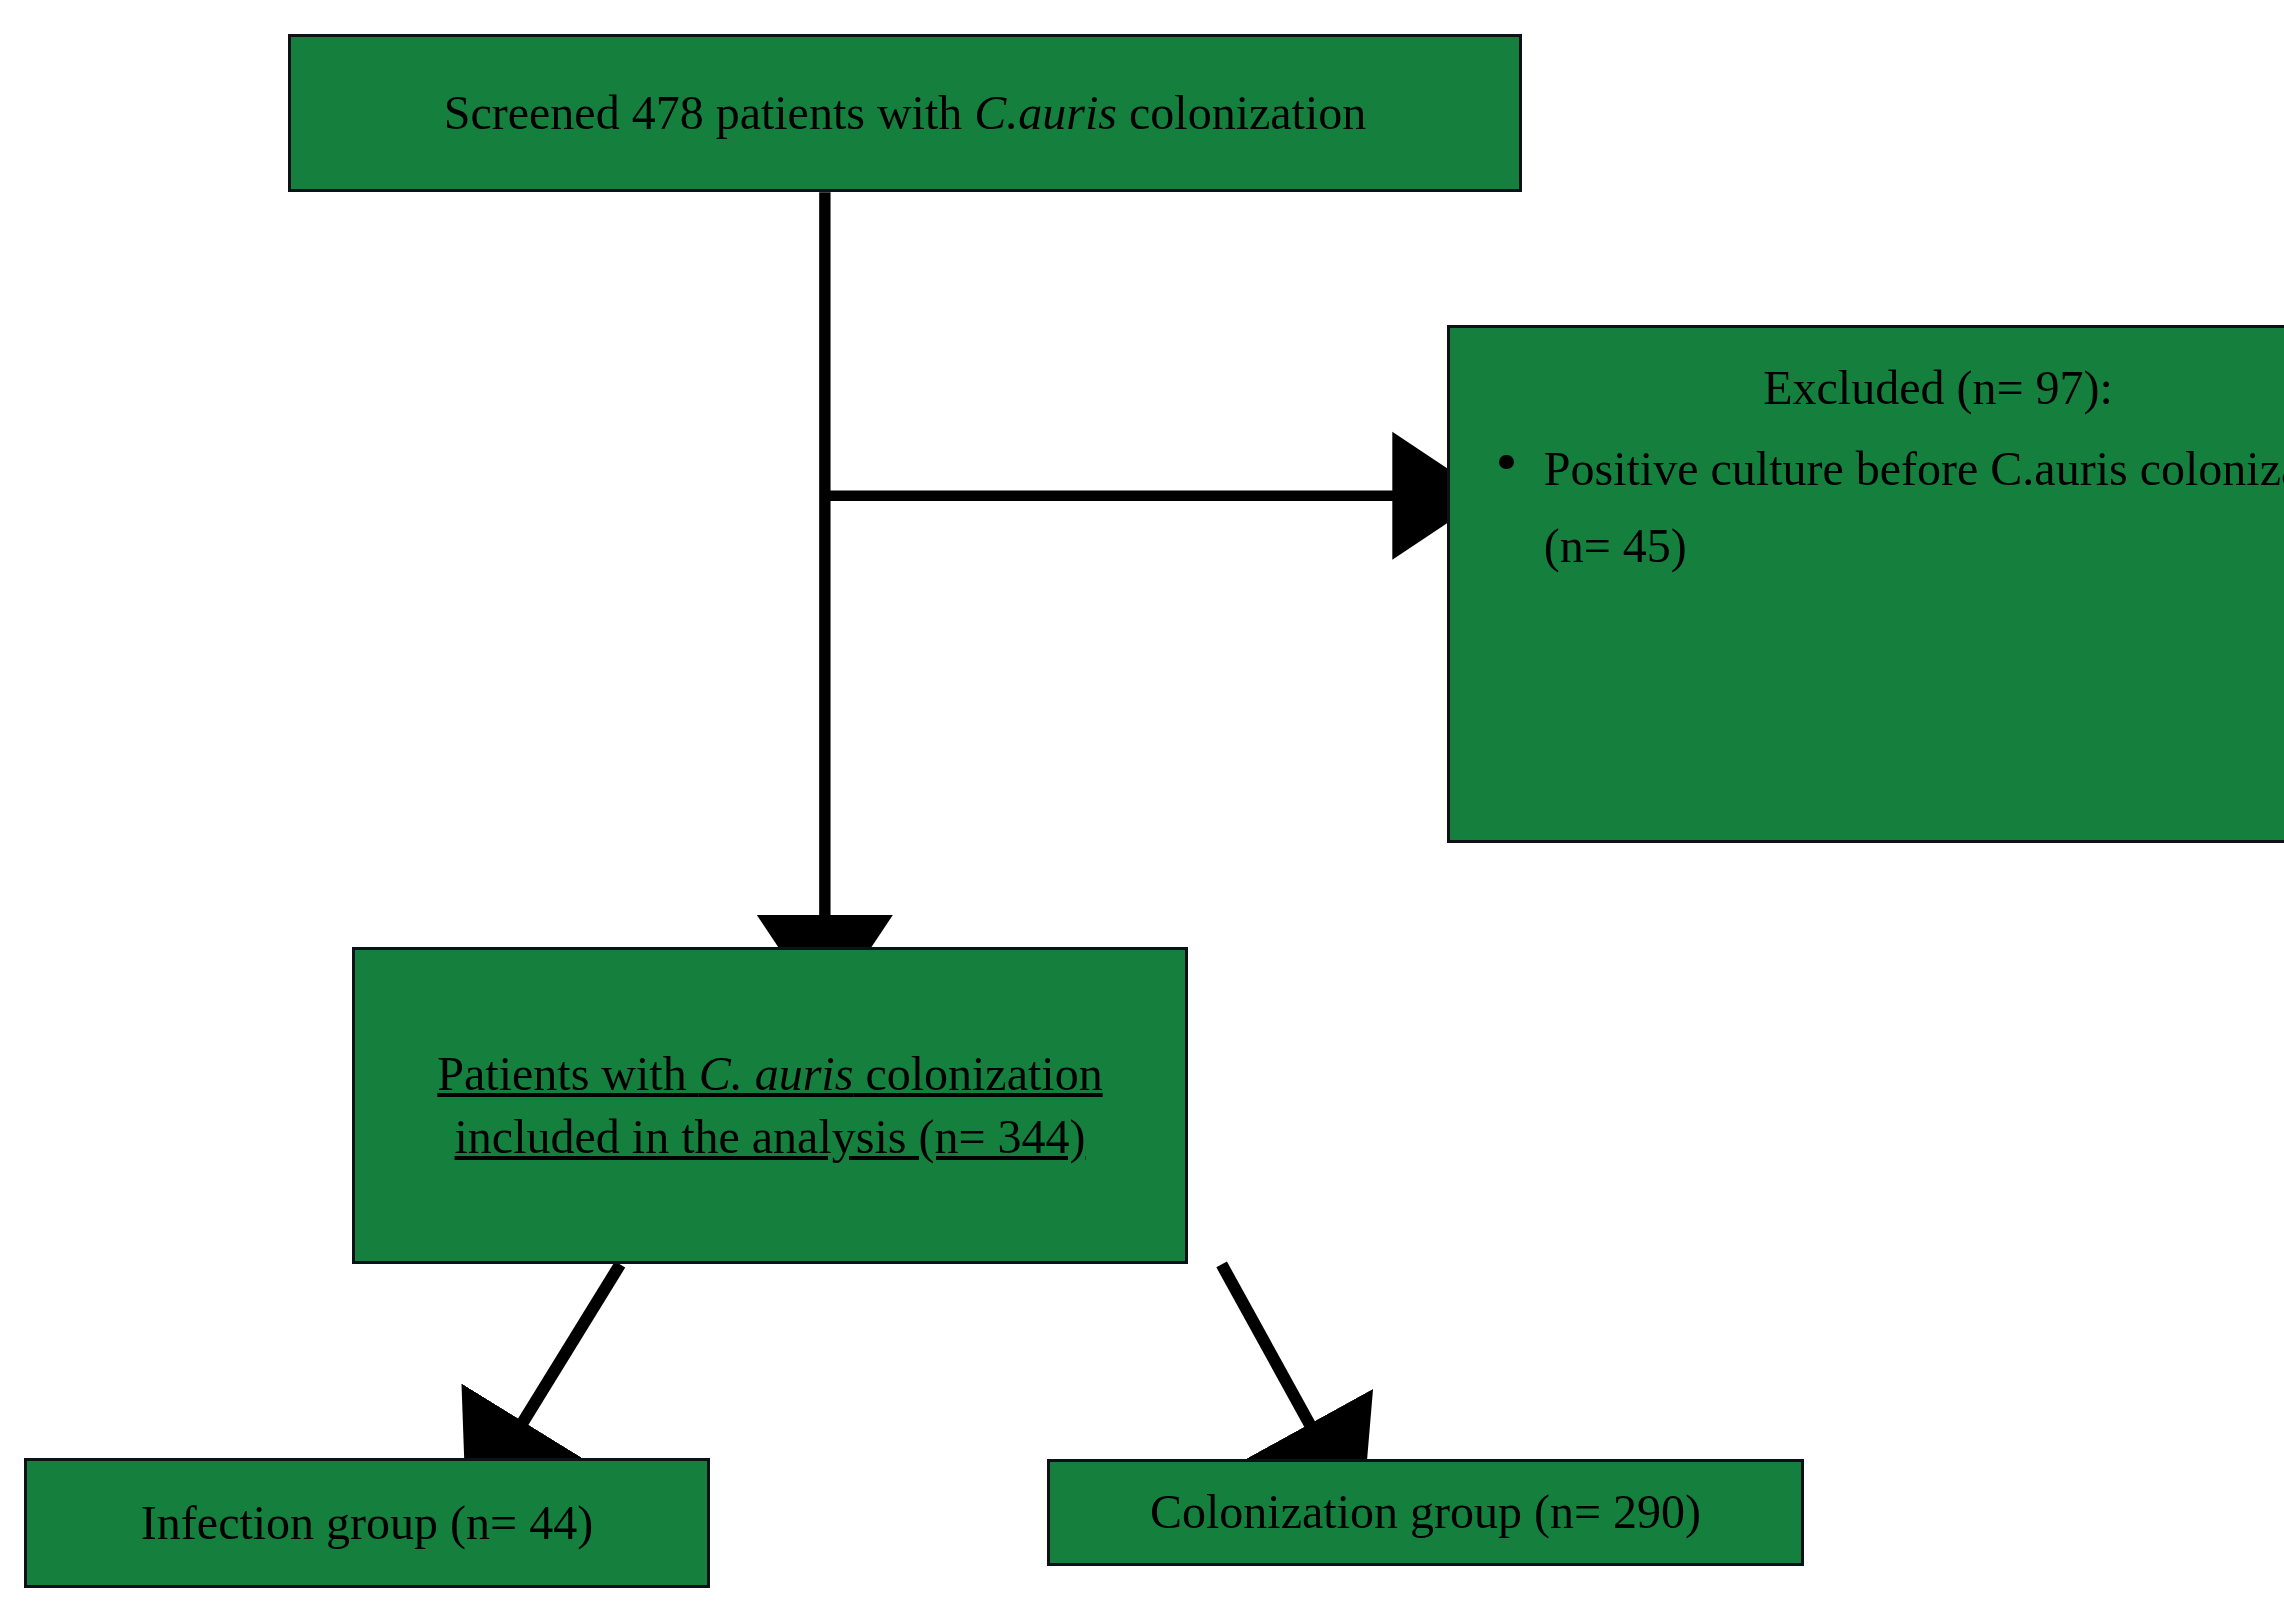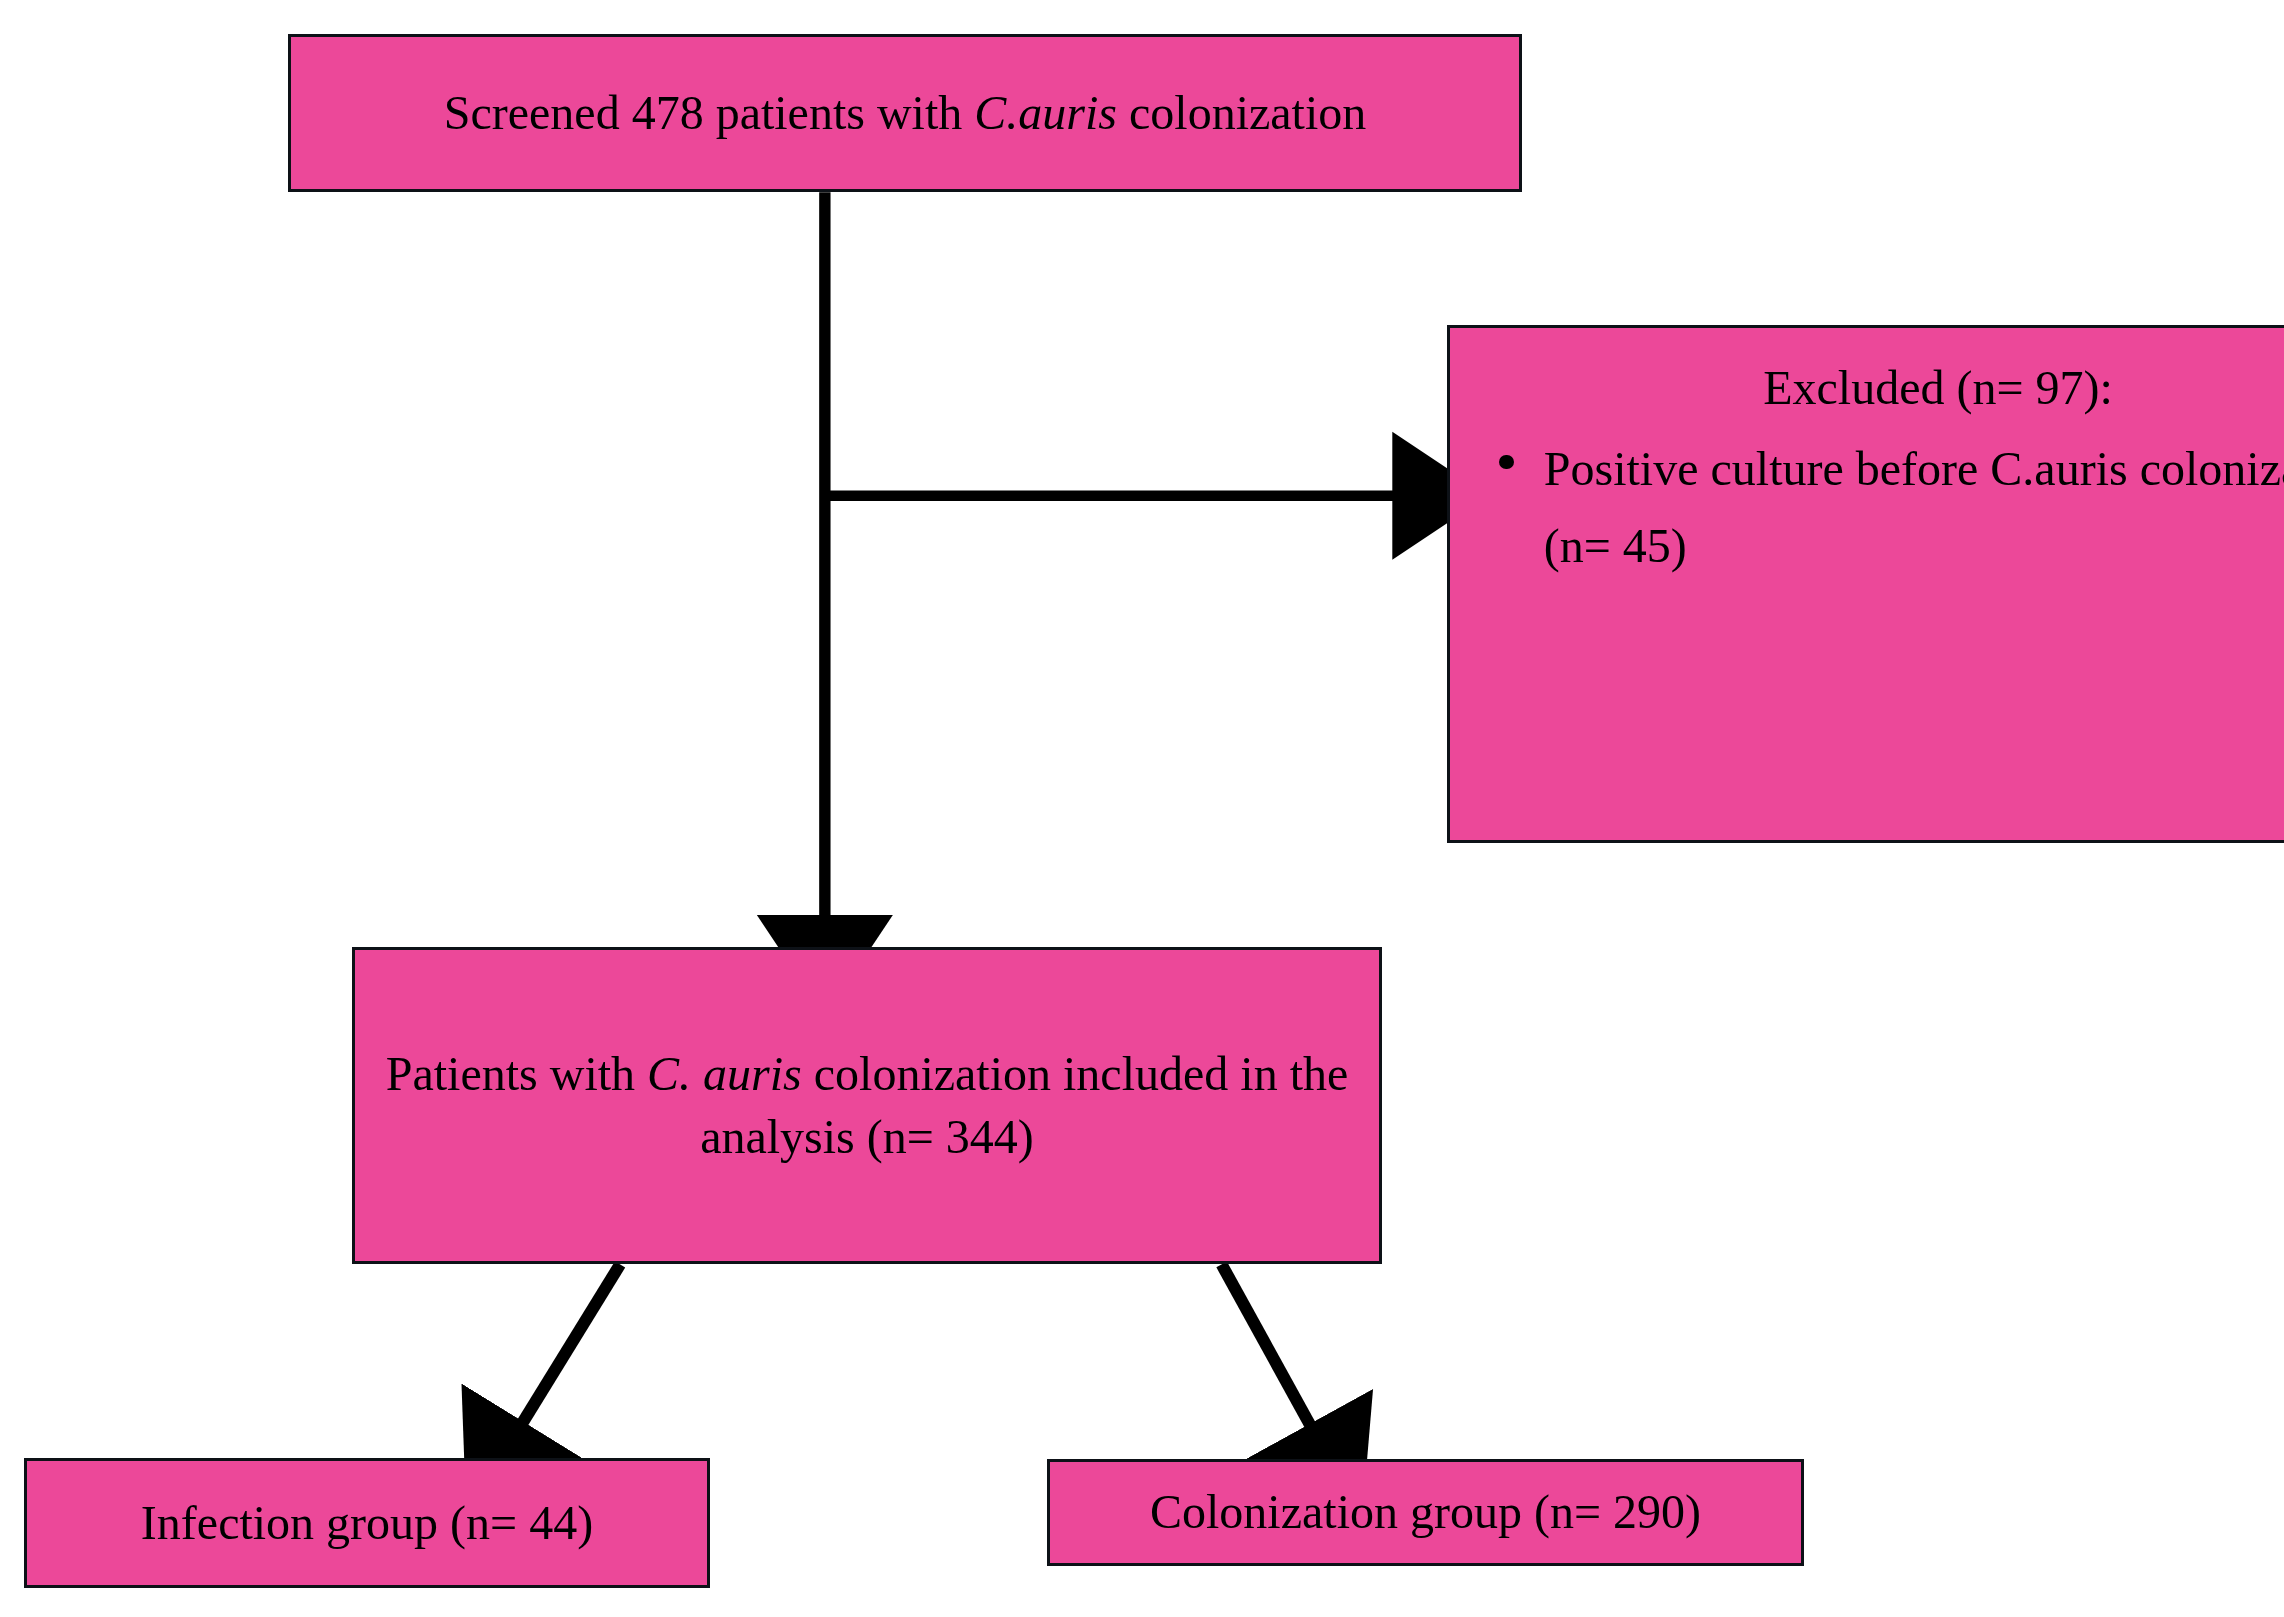--- a/index.html
+++ b/index.html
@@ -22,21 +22,21 @@
     left: 0;
     top: 0;
     width: 2284px;
     height: 1618px;
     pointer-events: none;
   }
   .node-box {
     position: absolute;
     box-sizing: border-box;
     border: 3.6px solid #0d1117;
-    background: #ec4899;
+    background: #15803d;
     display: flex;
     align-items: center;
     justify-content: center;
   }
   .node-text {
     font-size: 48px;
     line-height: 1.30;
     text-align: center;
     padding: 0 18.5px;
     font-family: "Liberation Serif", "DejaVu Serif", serif;
@@ -89,22 +89,23 @@
     width: 14.2px;
     height: 14.2px;
     background: #000;
     border-radius: 50%;
   }
 
   
   #box-included {
     left: 352px;
     top: 947px;
-    width: 1030px;
+    width: 836px;
     height: 317px;
+    text-decoration: underline;
   }
 
   
   #box-infection {
     left: 24px;
     top: 1458px;
     width: 686px;
     height: 130px;
   }
 

